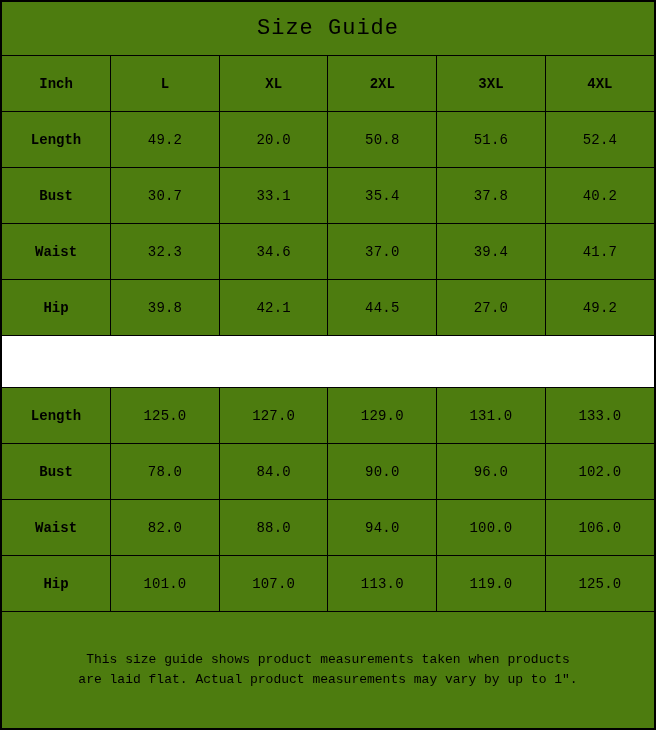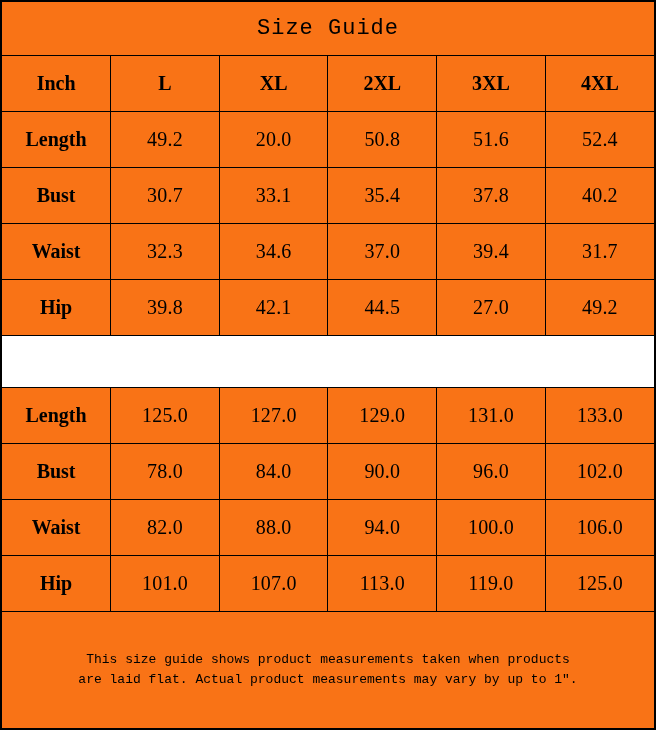--- a/index.html
+++ b/index.html
@@ -5,21 +5,21 @@
   html, body {
     margin: 0;
     padding: 0;
     background: #ffffff;
   }
   .sheet {
     box-sizing: border-box;
     width: 656px;
     height: 730px;
     border: 2px solid #000;
-    background: #f97316;
+    background: #4d7c0f;
     color: #000;
     display: flex;
     flex-direction: column;
     overflow: hidden;
   }
   .title-row {
     flex: 0 0 53px;
     border-bottom: 1px solid #000;
     display: flex;
     align-items: center;
@@ -34,22 +34,22 @@
     table-layout: fixed;
     width: 100%;
     flex: 0 0 auto;
   }
   table.size-table th,
   table.size-table td {
     border: 1px solid #000;
     height: 55px;
     text-align: center;
     vertical-align: middle;
-    font-family: Liberation Serif, serif;
-    font-size: 20px;
+    font-family: Liberation Mono, monospace;
+    font-size: 14px;
     padding: 0;
     overflow: hidden;
   }
   table.size-table th {
     font-weight: bold;
   }
   table.size-table td {
     font-weight: normal;
     letter-spacing: 0.2px;
   }
@@ -108,21 +108,21 @@
         <td>35.4</td>
         <td>37.8</td>
         <td>40.2</td>
       </tr>
       <tr>
         <th>Waist</th>
         <td>32.3</td>
         <td>34.6</td>
         <td>37.0</td>
         <td>39.4</td>
-        <td>31.7</td>
+        <td>41.7</td>
       </tr>
       <tr>
         <th>Hip</th>
         <td>39.8</td>
         <td>42.1</td>
         <td>44.5</td>
         <td>27.0</td>
         <td>49.2</td>
       </tr>
     </tbody>

